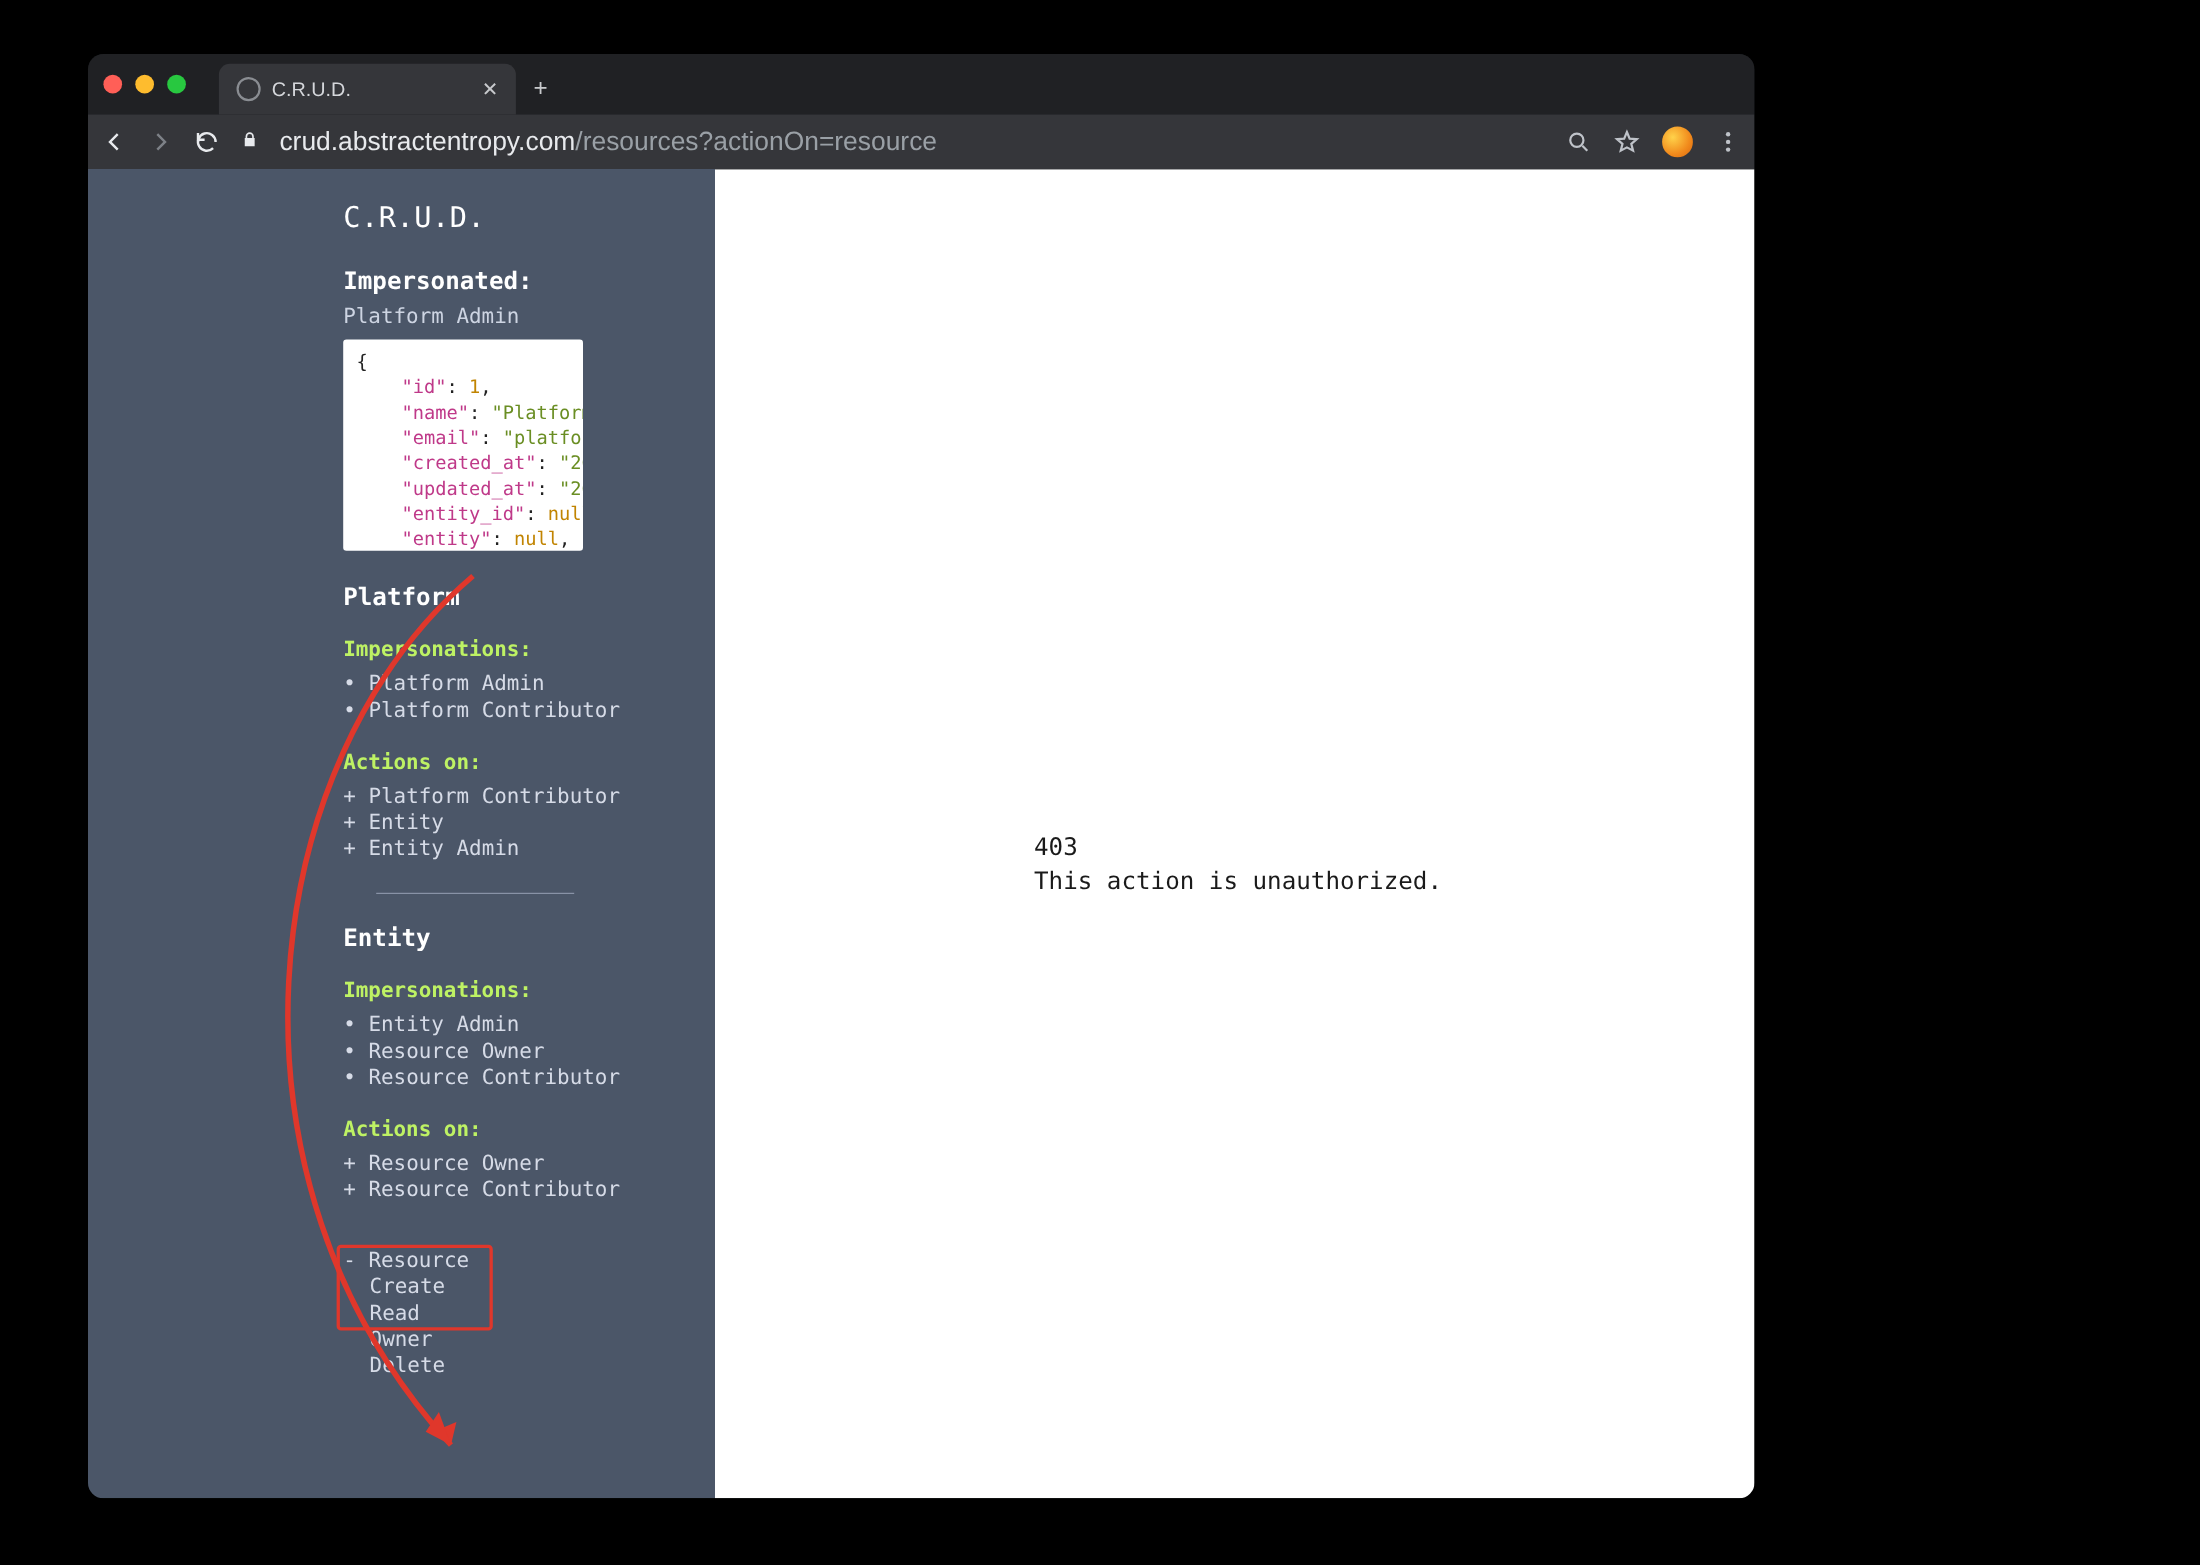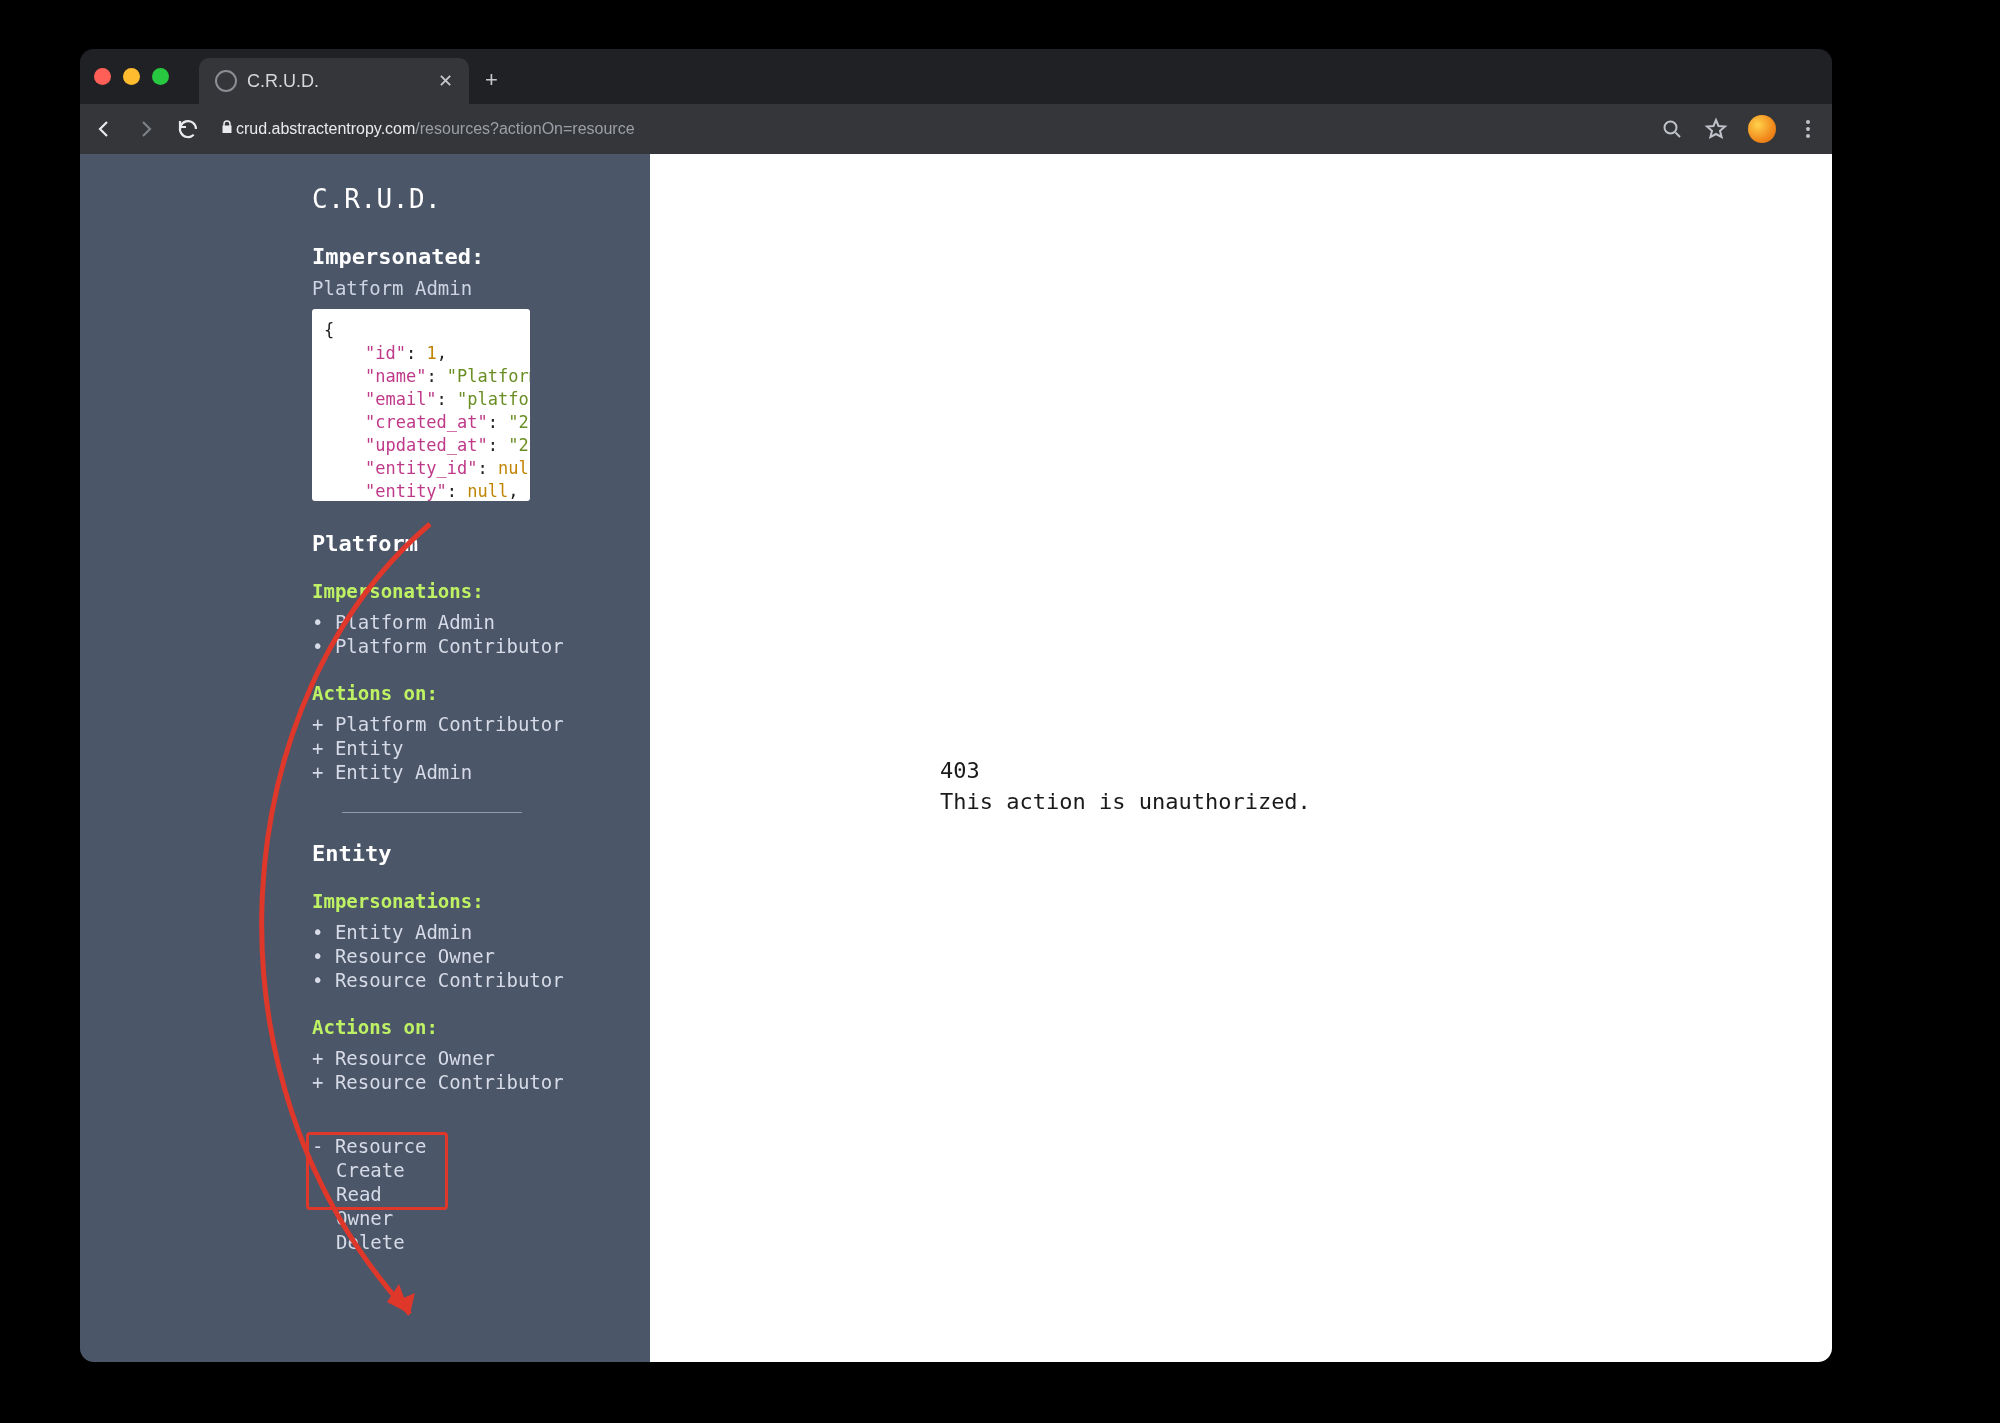--- a/index.html
+++ b/index.html
@@ -6,21 +6,21 @@
   body {
     background: #000;
     font-family: "SF Mono", ui-monospace, Menlo, Consolas, monospace;
     width: 2000px;
     height: 1423px;
     overflow: hidden;
   }
   .frame {
     position: absolute;
     left: 80px; top: 49px;
-    width: 1752px; height: 1313px;
+    width: 1515px; height: 1313px;
     background: #111417;
     border-radius: 14px;
     box-shadow: 0 20px 60px rgba(0,0,0,0.6);
     overflow: hidden;
   }
   
   .tabstrip {
     height: 55px;
     background: #202124;
     display: flex;
@@ -64,24 +64,24 @@
     gap: 18px;
   }
   .tbtn { color: #9aa0a6; }
   .tbtn.active { color: #e8eaed; }
   .tbtn svg { width: 24px; height: 24px; display:block; }
   .addrbar {
     flex: 1;
     height: 36px;
     display: flex;
     align-items: center;
-    gap: 0;
+    gap: 18px;
     color: #9aa0a6;
     font-family: -apple-system, Arial, sans-serif;
-    font-size: 16px;
+    font-size: 24px;
   }
   .addrbar .lock svg { width: 18px; height: 18px; }
   .addrbar .domain { color: #e8eaed; }
   .addrbar .path { color: #9aa0a6; }
   .right-icons { display:flex; align-items:center; gap: 20px; margin-left: 10px;}
   .avatar {
     width: 28px; height: 28px; border-radius: 50%;
     background: radial-gradient(circle at 35% 35%, #ffd24a, #f18a1c 60%, #d8660e);
   }
   

